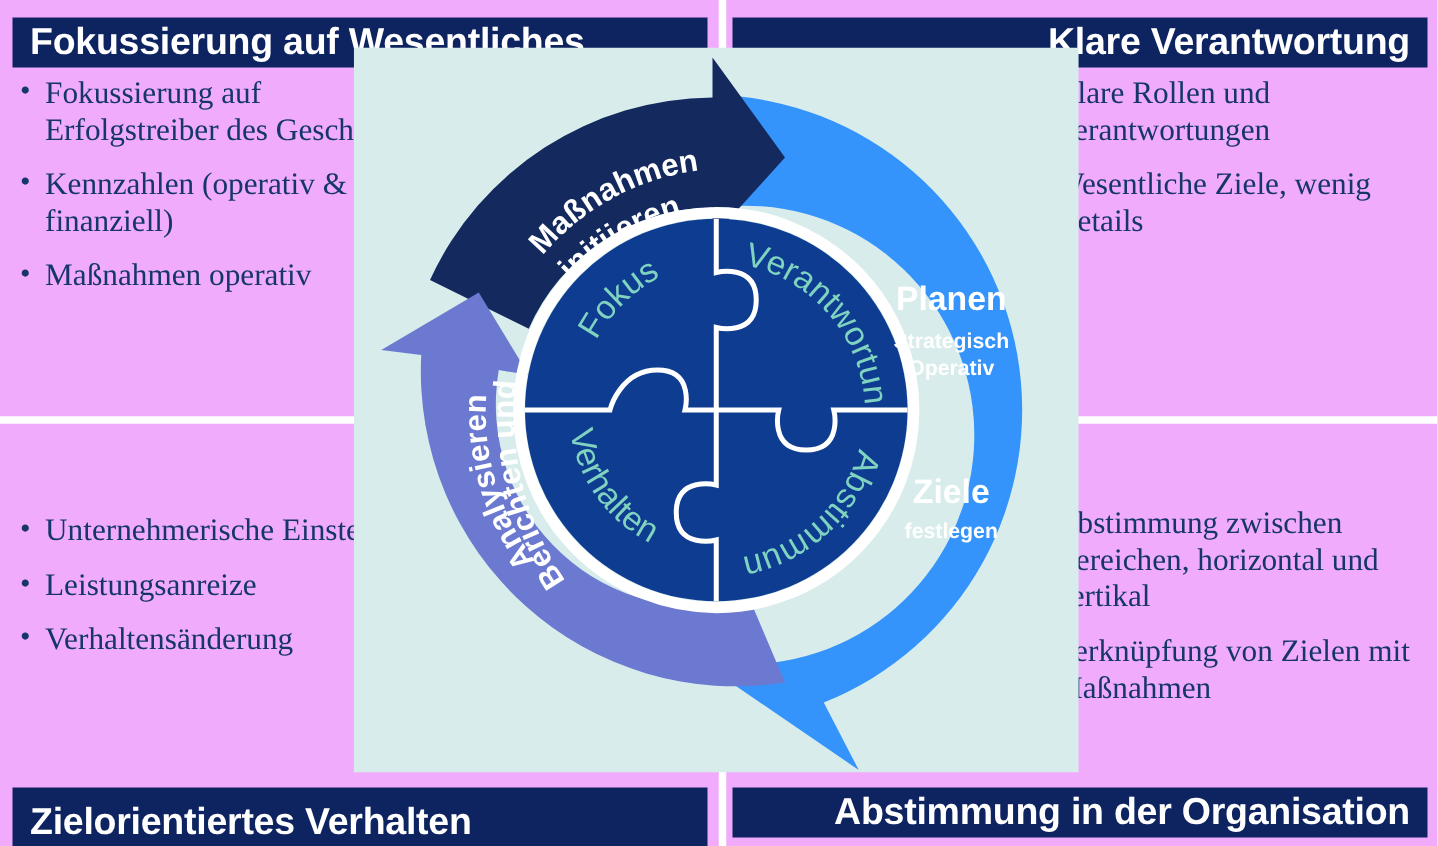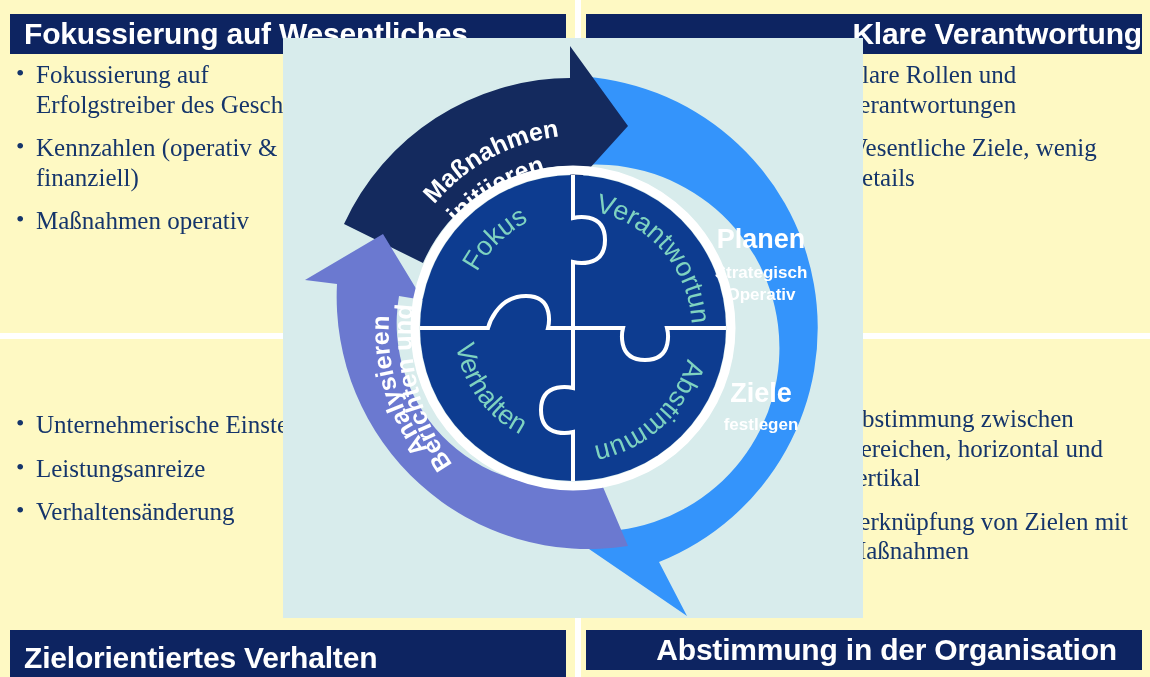--- a/index.html
+++ b/index.html
@@ -1,35 +1,35 @@
 <!DOCTYPE html>
 <html><head>
 <meta charset="utf-8">
 <style>
   html,body{margin:0;padding:0;background:#ffffff;}
   body{font-family:"Liberation Serif", serif;}
   #root{
     position:relative;width:1150px;height:677px;overflow:hidden;
-    background:#fef9c3;
+    background:#f0abfc;
   }
   
   .div-h{position:absolute;left:0;top:333px;width:1150px;height:6px;background:#ffffff;}
   .div-v{position:absolute;left:575px;top:0;width:6px;height:677px;background:#ffffff;}
 
   
   .banner{
     position:absolute;background:#0d2461;color:#ffffff;
     font-family:"Liberation Sans", sans-serif;font-weight:bold;
     display:flex;align-items:center;box-sizing:border-box;
     font-size:30px;letter-spacing:-0.2px;
   }
   .banner.tl{left:10px;top:14px;width:556px;height:40px;justify-content:flex-start;padding-left:14px;}
-  .banner.tr{left:586px;top:14px;width:556px;height:40px;justify-content:flex-end;}
+  .banner.tr{left:586px;top:14px;width:556px;height:40px;justify-content:flex-end;padding-right:14px;}
   .banner.bl{left:10px;top:630px;width:556px;height:55px;justify-content:flex-start;padding-left:14px;}
-  .banner.br{left:586px;top:630px;width:556px;height:40px;justify-content:flex-end;padding-right:25px;}
+  .banner.br{left:586px;top:630px;width:556px;height:40px;justify-content:flex-end;padding-right:14px;}
 
   
   .bullets{position:absolute;color:#15356b;font-size:25px;line-height:1.18;}
   .bullets li{margin-bottom:14px;list-style:none;position:relative;padding-left:22px;}
   .bullets ul{margin:0;padding:0;}
   .bullets li:before{
     content:"•";position:absolute;left:2px;top:-1px;font-size:24px;color:#15356b;
   }
   .bl-tl{left:14px;top:60px;width:330px;}
   .bl-tr{left:822px;top:60px;width:320px;}

